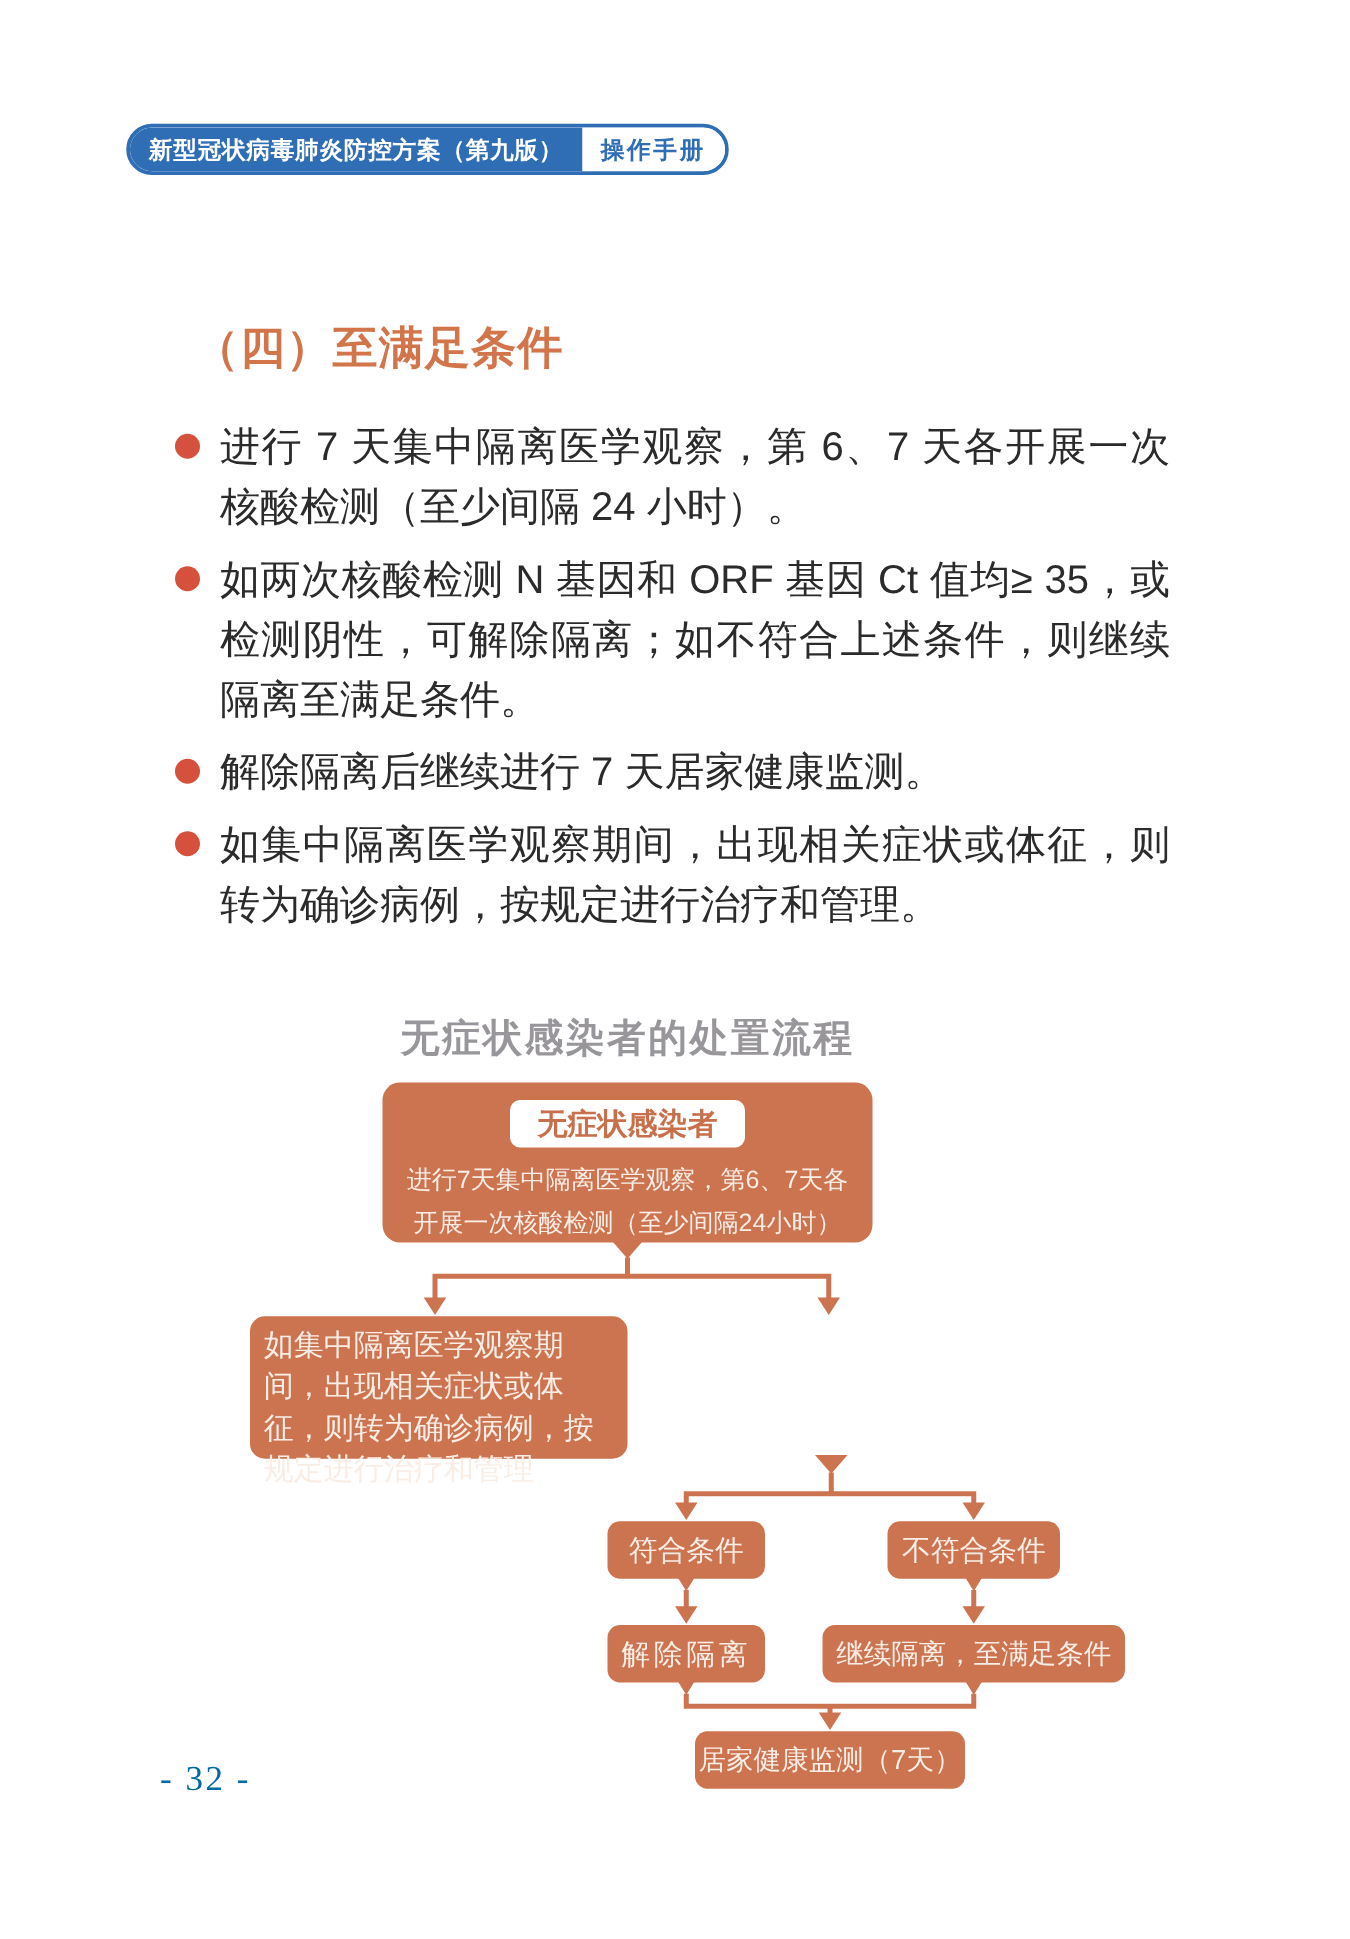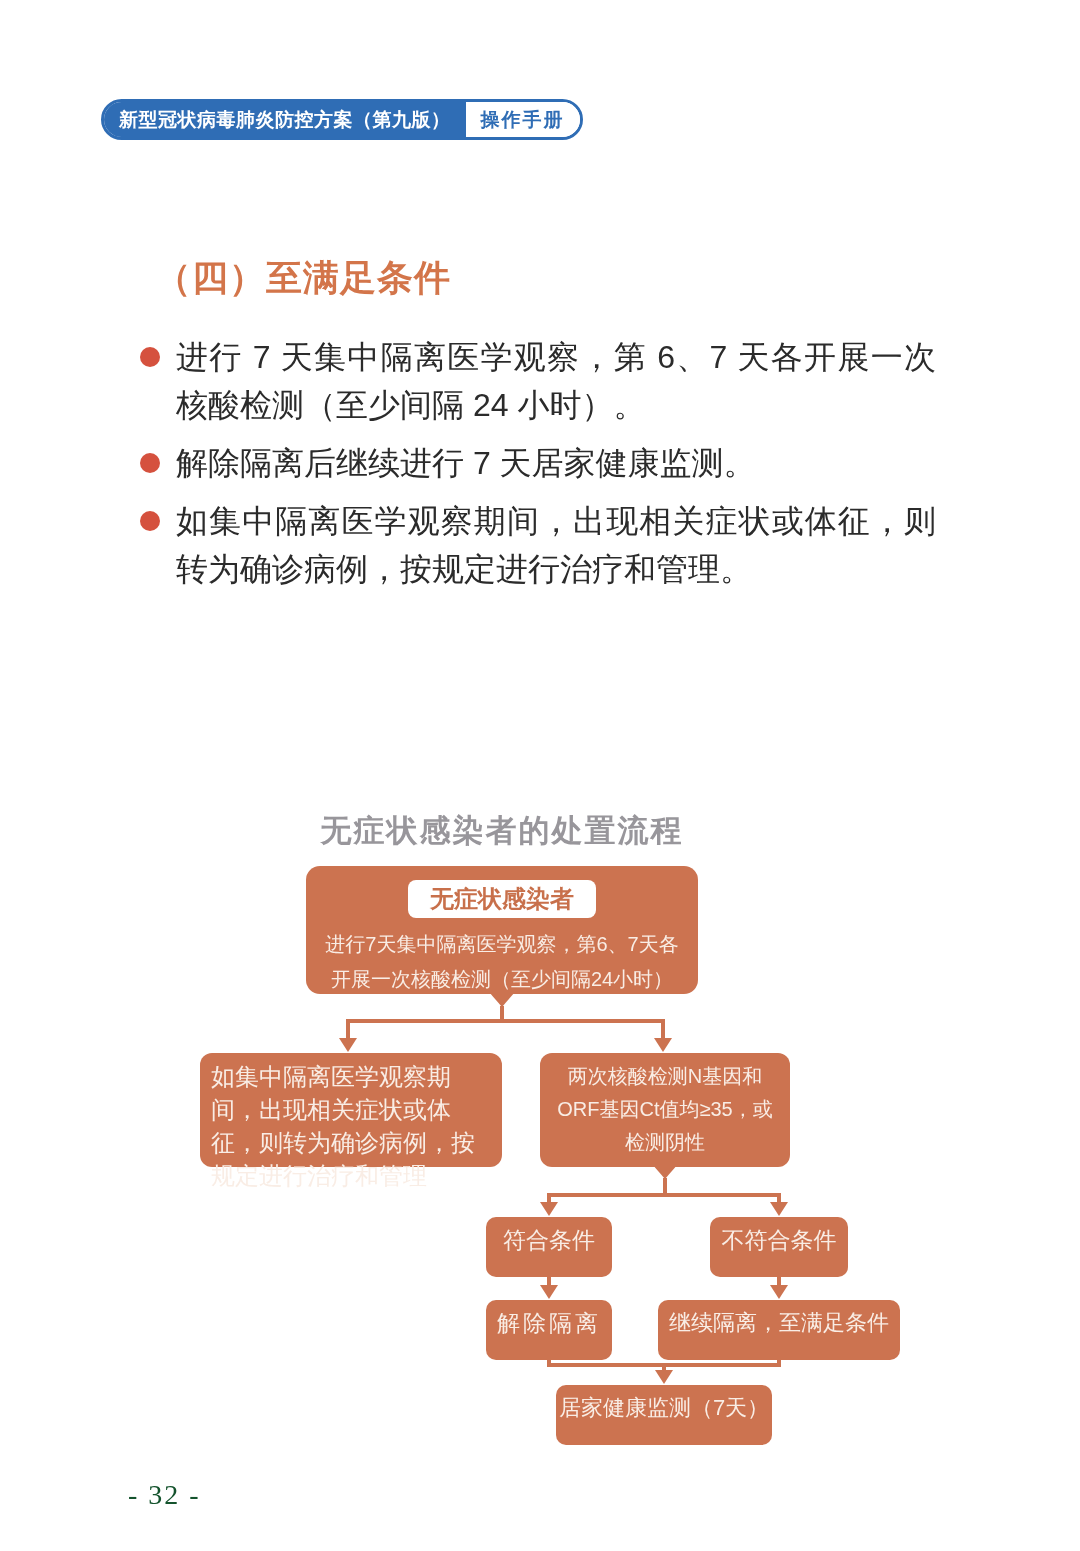--- a/index.html
+++ b/index.html
@@ -55,50 +55,54 @@
   .root-body { padding:0 13px; font-size:20px; line-height:35px; }
   .node-symptom {
     left:200px; top:245px; width:302px; height:114px; border-radius:12px;
     padding:7px 11px; font-size:24px; line-height:33px;
   }
   .node-test {
     left:540px; top:245px; width:250px; height:114px; border-radius:12px;
     padding:7px 12px; font-size:20px; line-height:33px; text-align:center;
   }
   .node-small {
-    height:60px; border-radius:10px; text-align:center; line-height:46px; white-space:nowrap;
+    height:46px; border-radius:10px; text-align:center; line-height:46px; white-space:nowrap;
   }
   .node-match    { left:486px; top:409px; width:126px; font-size:23px; }
   .node-nomatch  { left:710px; top:409px; width:138px; font-size:23px; }
   .node-release  { left:486px; top:492px; width:126px; font-size:23px; letter-spacing:3px; }
   .node-continue { left:658px; top:492px; width:242px; font-size:22px; }
   .node-home     { left:556px; top:577px; width:216px; font-size:22px; }
   
   .page-number {
-    position:absolute; left:128px; top:1479px;
+    position:absolute; left:128px; top:1408px;
     font-family:"Liberation Serif","DejaVu Serif",serif;
-    font-size:28px; color:#14532d; letter-spacing:2px;
+    font-size:28px; color:#0369a1; letter-spacing:2px;
   }
 </style>
 </head>
 <body>
 
 <div class="page">
 
   <div class="header">
     <span class="header-main">新型冠状病毒肺炎防控方案（第九版）</span>
     <span class="header-badge">操作手册</span>
   </div>
 
   <h2 class="section-title">（四）至满足条件</h2>
 
   <div class="bullets">
     <div class="bullet">
       <span class="dot"></span>
       <span>进行 7 天集中隔离医学观察，第 6、7 天各开展一次核酸检测（至少间隔 24 小时）。</span>
+    </div>
+    <div class="bullet">
+      <span class="dot"></span>
+      <span>如两次核酸检测 N 基因和 ORF 基因 Ct 值均≥ 35，或检测阴性，可解除隔离；如不符合上述条件，则继续隔离至满足条件。</span>
     </div>
     <div class="bullet">
       <span class="dot"></span>
       <span>解除隔离后继续进行 7 天居家健康监测。</span>
     </div>
     <div class="bullet">
       <span class="dot"></span>
       <span>如集中隔离医学观察期间，出现相关症状或体征，则转为确诊病例，按规定进行治疗和管理。</span>
     </div>
   </div>
@@ -129,21 +133,20 @@
         <polygon points="655,562 673,562 664,576"></polygon>
       </g>
     </svg>
 
     <div class="node node-root">
       <div class="root-badge">无症状感染者</div>
       <div class="root-body">进行7天集中隔离医学观察，第6、7天各开展一次核酸检测（至少间隔24小时）</div>
     </div>
 
     <div class="node node-symptom">如集中隔离医学观察期间，出现相关症状或体征，则转为确诊病例，按规定进行治疗和管理</div>
-    <div class="node node-test">两次核酸检测N基因和ORF基因Ct值均≥35，或检测阴性</div>
     <div class="node node-small node-match">符合条件</div>
     <div class="node node-small node-nomatch">不符合条件</div>
     <div class="node node-small node-release">解除隔离</div>
     <div class="node node-small node-continue">继续隔离，至满足条件</div>
     <div class="node node-small node-home">居家健康监测（7天）</div>
   </div>
 
   <div class="page-number">- 32 -</div>
 
 </div>

